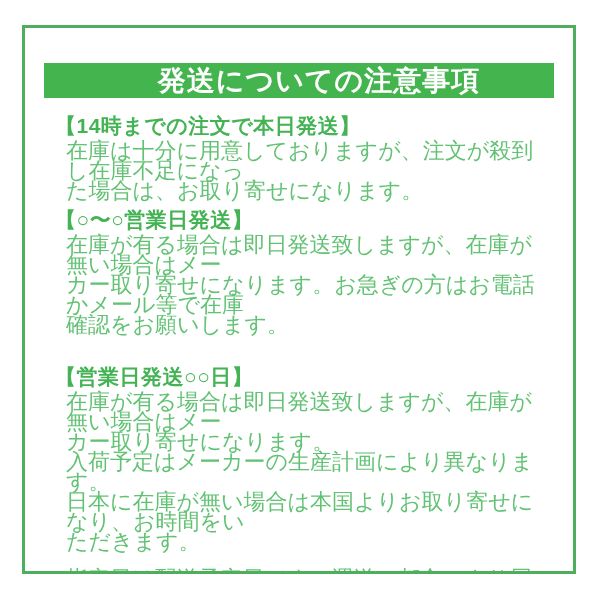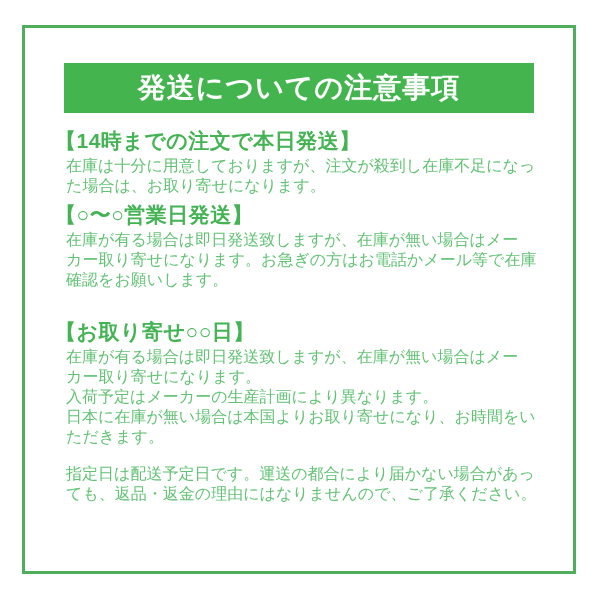--- a/index.html
+++ b/index.html
@@ -17,49 +17,50 @@
     width: 554px;
     height: 549px;
     box-sizing: border-box;
     border: 3px solid var(--frame-border, #4fae5c);
     background: var(--background, #ffffff);
     overflow: hidden;
   }
   .banner {
     margin: 35px auto 16px auto;
     width: 470px;
-    height: 50px;
+    height: 35px;
     background: var(--banner-bg, #44b44e);
     color: var(--banner-text, #ffffff);
     font-size: 28px;
     font-weight: bold;
     letter-spacing: 1px;
     display: flex;
     align-items: center;
     justify-content: center;
+    padding-left: 40px;
   }
   .sections {
     padding: 0 28px 0 30px;
   }
   .section { margin-top: 22px; }
   .section:nth-child(1) { margin-top: 8px; }
   .section:nth-child(2) { margin-top: 7px; }
   .section:nth-child(3) { margin-top: 30px; }
   .section:nth-child(4) { margin-top: 17px; }
   .section-heading {
     color: var(--heading, #44b354);
     font-size: 21px;
     line-height: 24px;
     font-weight: bold;
     letter-spacing: 0.5px;
     margin: 0 0 3px 0;
   }
   .section-body {
     color: var(--body-text, #62c274);
-    font-size: 16px;
+    font-size: 22px;
     line-height: 20px;
     letter-spacing: 0;
     margin: 0 0 0 11px;
     white-space: pre-line;
   }
 </style>
 </head>
 <body>
 
 <div class="frame">
@@ -75,21 +76,21 @@
     </div>
 
     <div class="section">
       <div class="section-heading">【○〜○営業日発送】</div>
       <div class="section-body">在庫が有る場合は即日発送致しますが、在庫が無い場合はメー
 カー取り寄せになります。お急ぎの方はお電話かメール等で在庫
 確認をお願いします。</div>
     </div>
 
     <div class="section">
-      <div class="section-heading">【お取り寄せ○○日】</div>
+      <div class="section-heading">【営業日発送○○日】</div>
       <div class="section-body">在庫が有る場合は即日発送致しますが、在庫が無い場合はメー
 カー取り寄せになります。
 入荷予定はメーカーの生産計画により異なります。
 日本に在庫が無い場合は本国よりお取り寄せになり、お時間をい
 ただきます。</div>
     </div>
 
     <div class="section">
       <div class="section-body">指定日は配送予定日です。運送の都合により届かない場合があっ
 ても、返品・返金の理由にはなりませんので、ご了承ください。</div>

